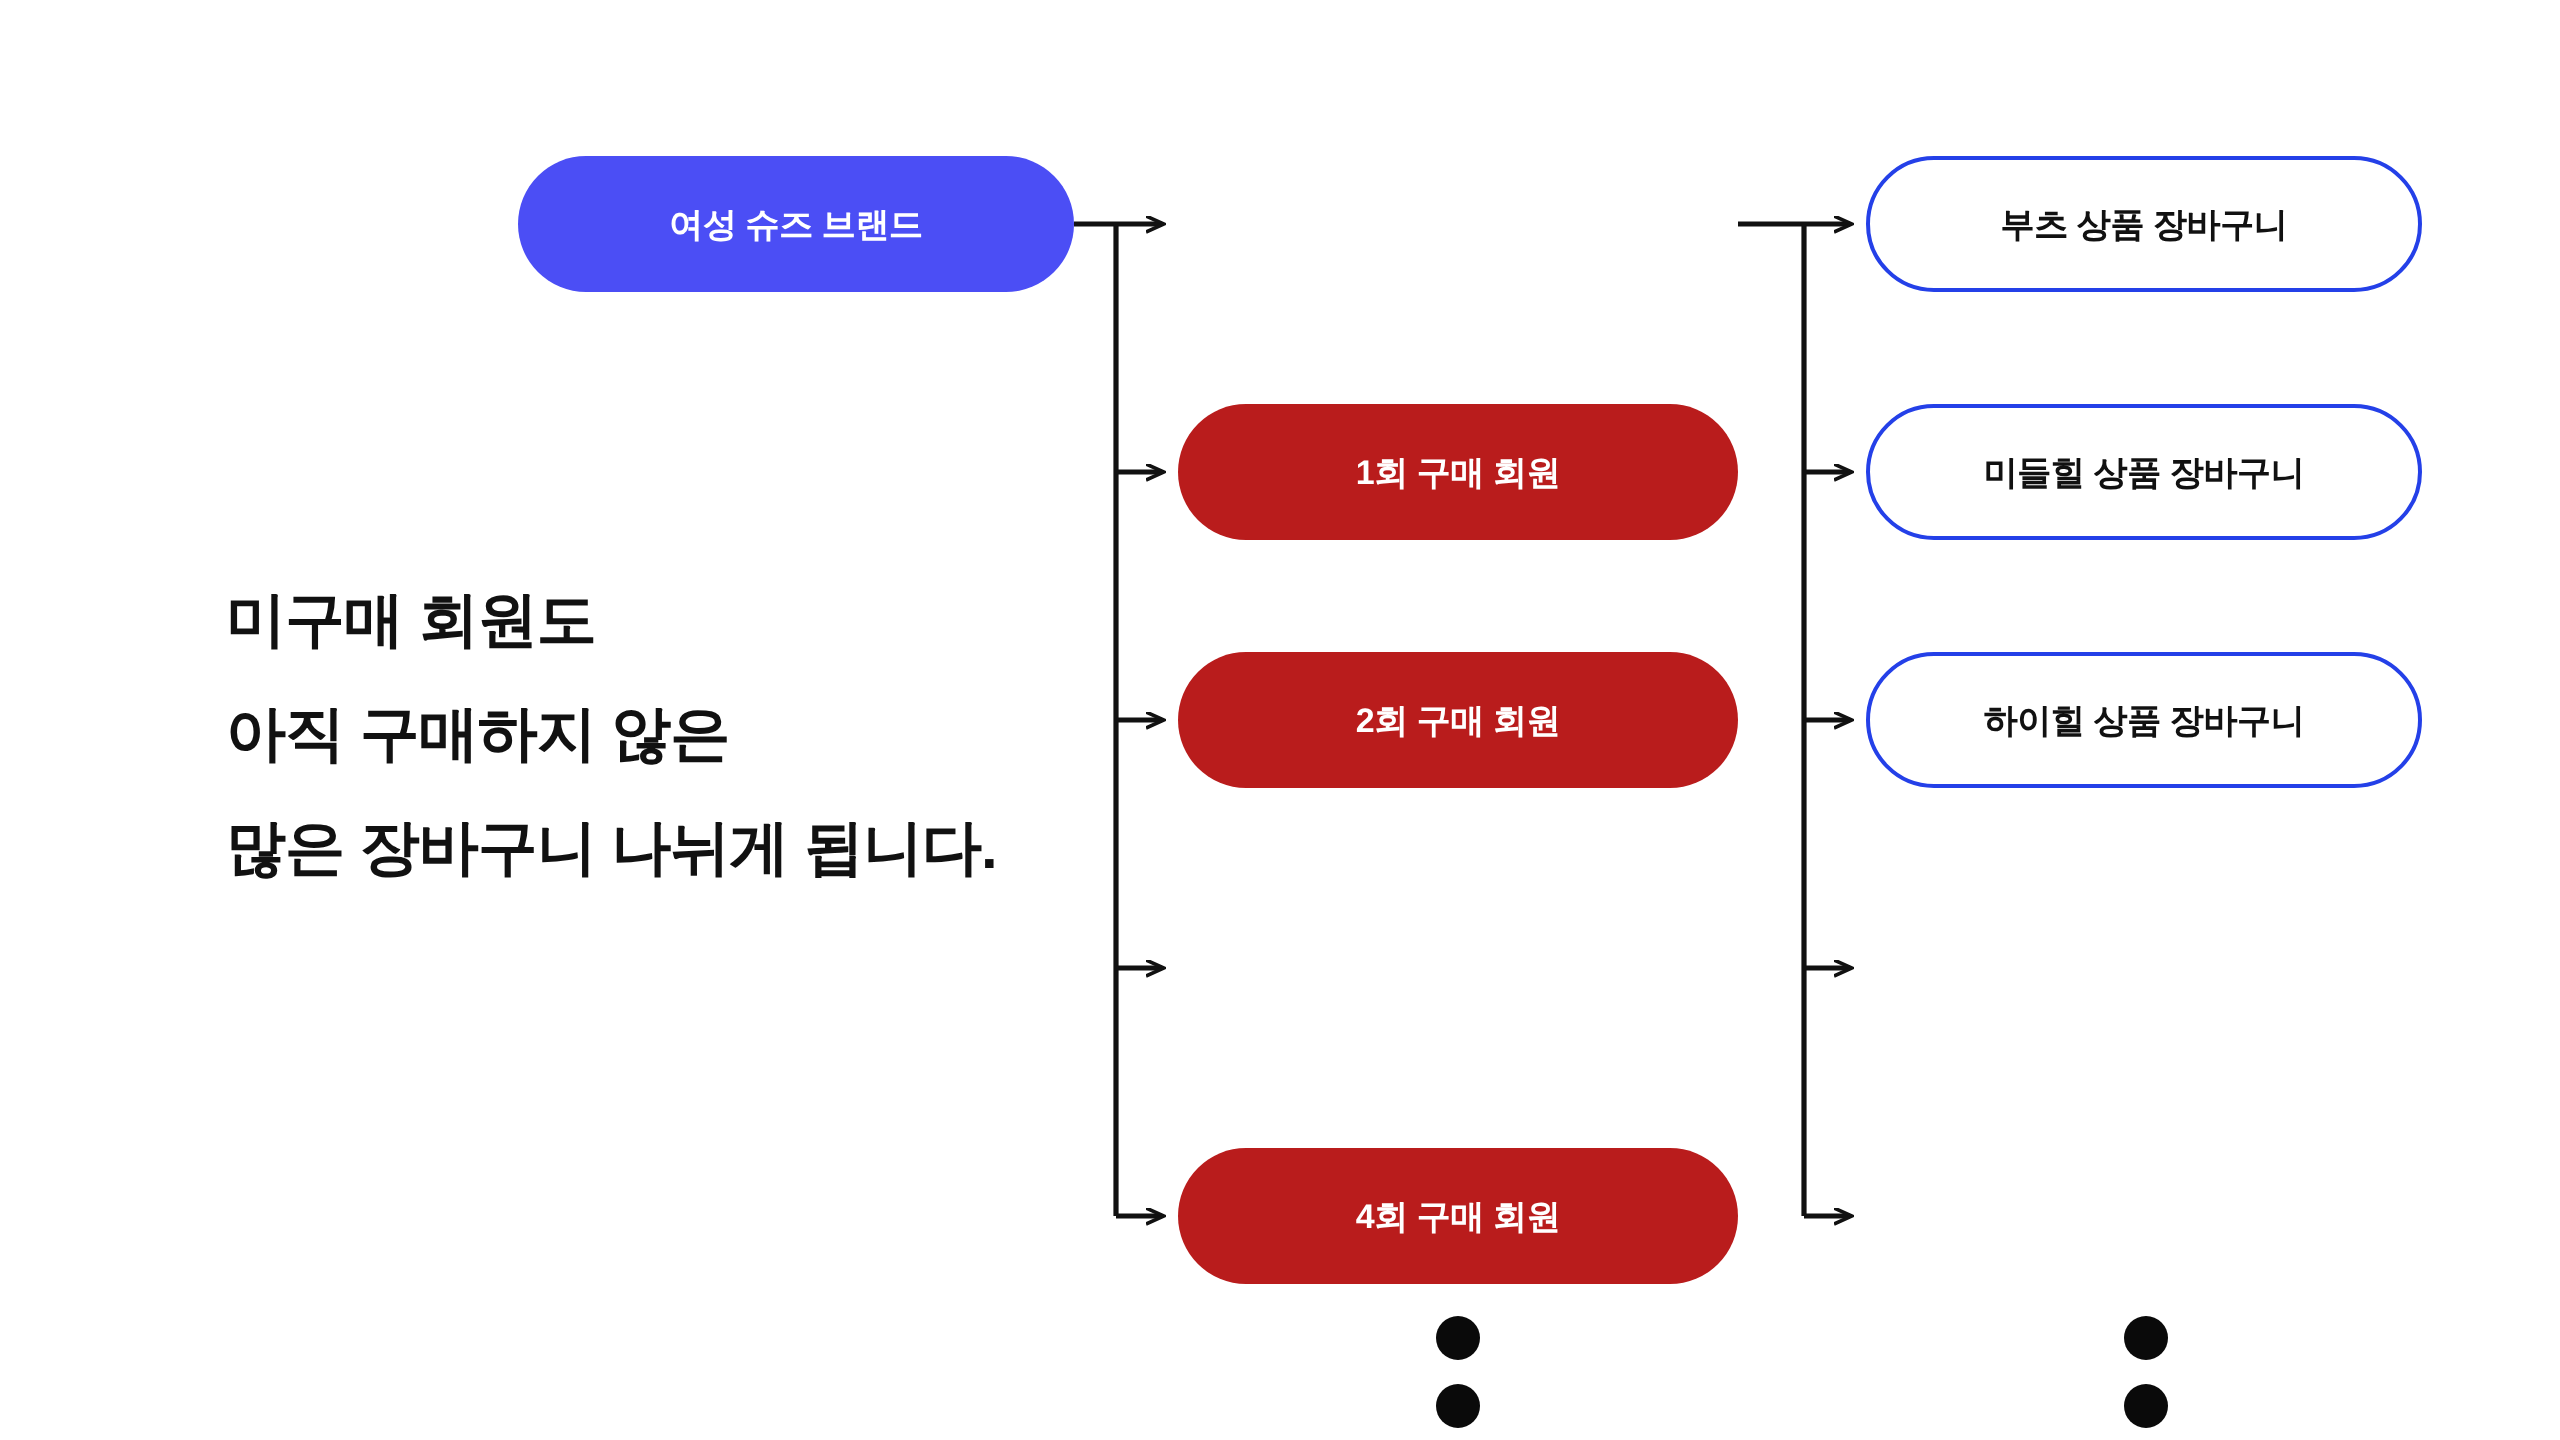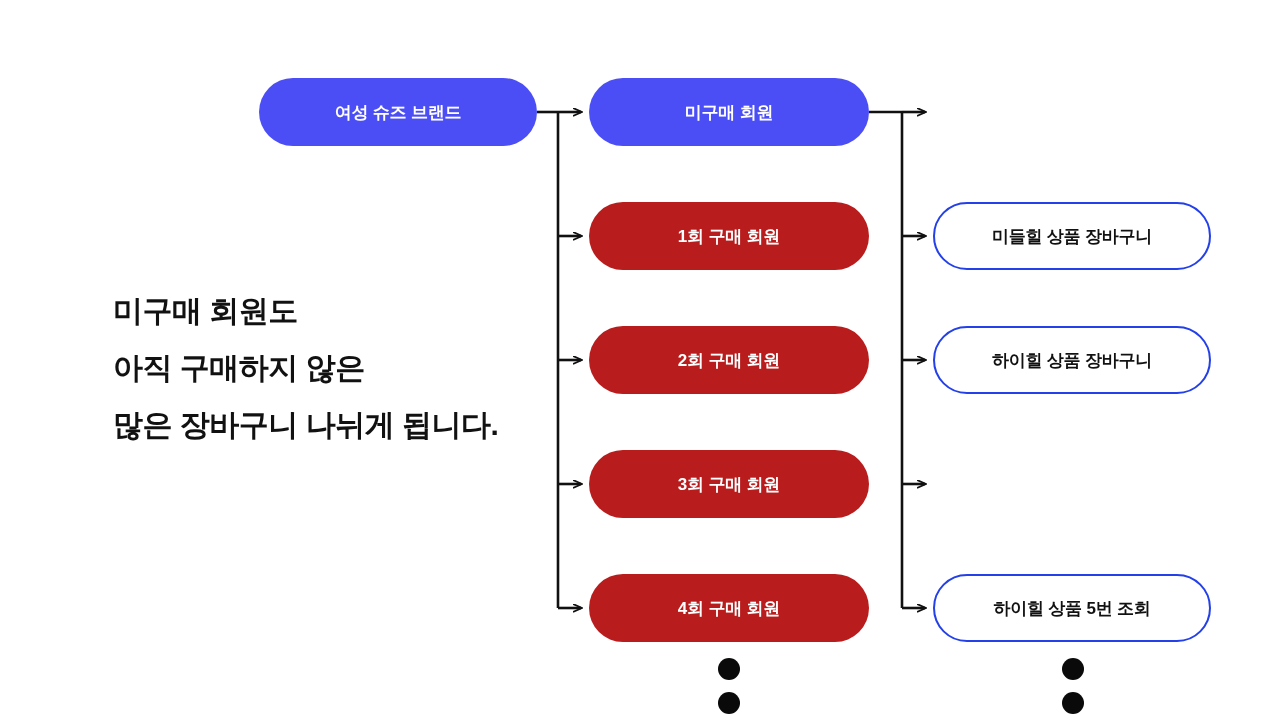--- a/index.html
+++ b/index.html
@@ -147,29 +147,27 @@
   </svg>
 
   <div class="node node-root">여성 슈즈 브랜드</div>
 
   <div class="caption">
     <span class="cap-line">미구매 회원도</span>
     <span class="cap-line">아직 구매하지 않은</span>
     <span class="cap-line">많은 장바구니 나뉘게 됩니다.</span>
   </div>
 
-  <div class="node node-mid highlight row-0">미구매 회원</div>
   <div class="node node-mid row-1">1회 구매 회원</div>
   <div class="node node-mid row-2">2회 구매 회원</div>
-  <div class="node node-mid row-3">3회 구매 회원</div>
   <div class="node node-mid row-4">4회 구매 회원</div>
 
+  <div class="node node-right row-0">부츠 상품 장바구니</div>
   <div class="node node-right row-1">미들힐 상품 장바구니</div>
   <div class="node node-right row-2">하이힐 상품 장바구니</div>
-  <div class="node node-right row-4">하이힐 상품 5번 조회</div>
 
   <div class="dots dots-mid">
     <span class="dot"></span>
     <span class="dot"></span>
   </div>
   <div class="dots dots-right">
     <span class="dot"></span>
     <span class="dot"></span>
   </div>
 

